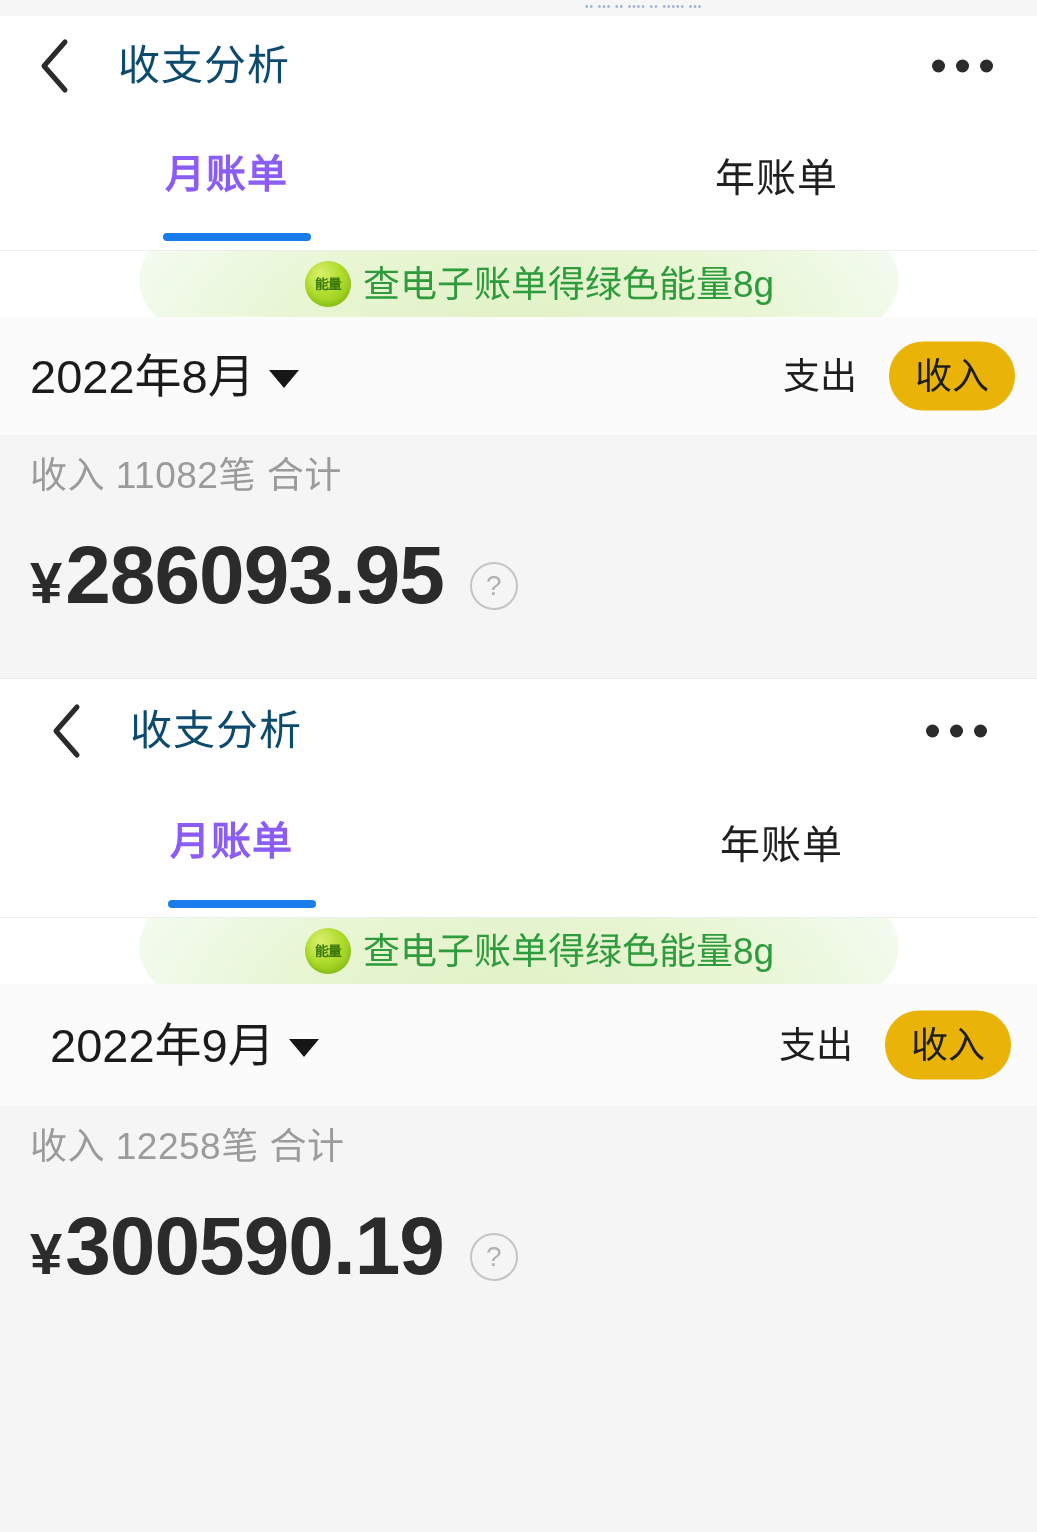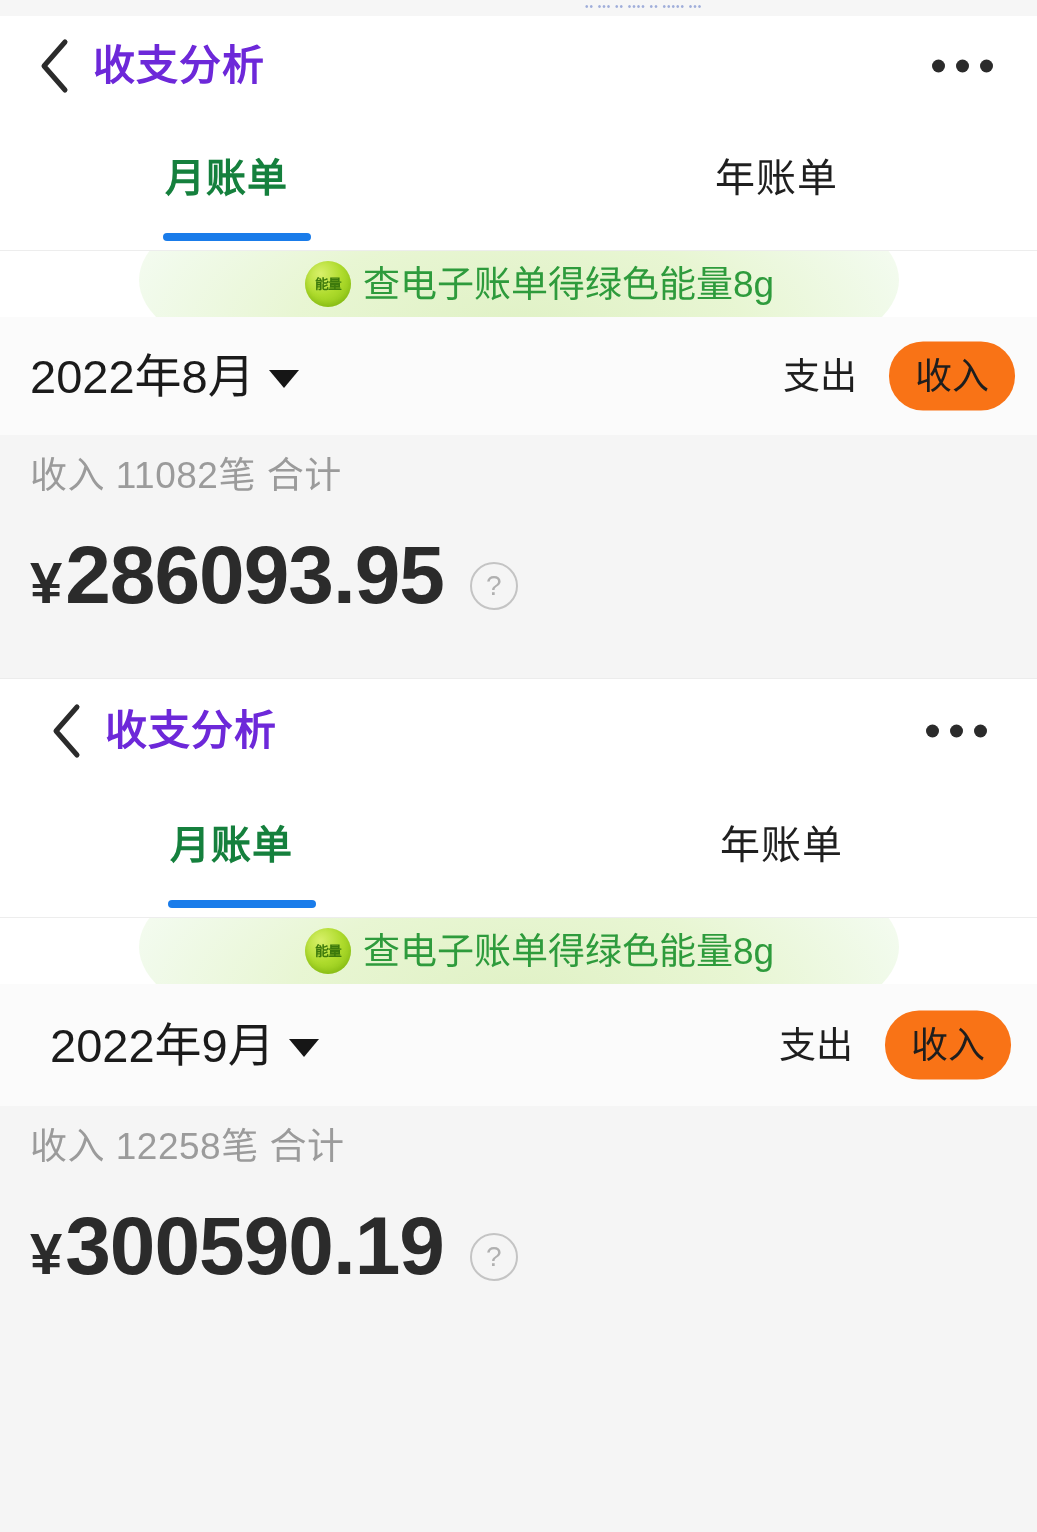--- a/index.html
+++ b/index.html
@@ -69,24 +69,24 @@
     display: flex;
     align-items: center;
     justify-content: center;
     flex: 0 0 auto;
   }
   .panel.second .back-icon { margin-left: 38px; }
   .back-icon svg { display: block; }
 
   .nav-title {
     font-size: 42px;
-    color: #6d28d9;
-    font-weight: 700;
+    color: #0c4a6e;
+    font-weight: 400;
     letter-spacing: 1px;
-    margin-left: 11px;
+    margin-left: 36px;
     line-height: 1;
     white-space: nowrap;
   }
 
   .nav-more {
     position: absolute;
     right: 38px;
     top: 50%;
     transform: translateY(-50%);
     display: flex;
@@ -117,21 +117,21 @@
     font-weight: bold;
     letter-spacing: 1px;
     line-height: 1;
     white-space: nowrap;
     padding: 4px 2px;
   }
   .tab.left  { left: 163px; }
   .tab.right { left: 713px; font-weight: 400; }
   .panel.second .tab.left  { left: 168px; }
   .panel.second .tab.right { left: 718px; }
-  .tab.active { color: #15803d; }
+  .tab.active { color: #8b5cf6; font-family: Liberation Mono, monospace; }
   .tab.inactive { color: #1f1f1f; }
 
   .tab-underline {
     position: absolute;
     left: 163px;
     bottom: 9px;
     width: 148px;
     height: 8px;
     border-radius: 4px;
     background: #1A7CEA;
@@ -241,21 +241,21 @@
   }
   .panel.second .type-toggle { right: 26px; }
   .type-opt {
     font-size: 37px;
     color: #1e1e1e;
     padding: 16px 26px;
     border-radius: 34px;
     line-height: 1;
     white-space: nowrap;
   }
-  .type-opt.selected { background: #f97316; font-family: Liberation Serif, serif; }
+  .type-opt.selected { background: #eab308; font-family: Liberation Serif, serif; }
 
   .totals {
     padding: 22px 0 62px 30px;
     background: #f5f5f5;
   }
   .panel.second .totals { }
 
   .totals-caption {
     font-size: 37px;
     color: #9b9b9b;

